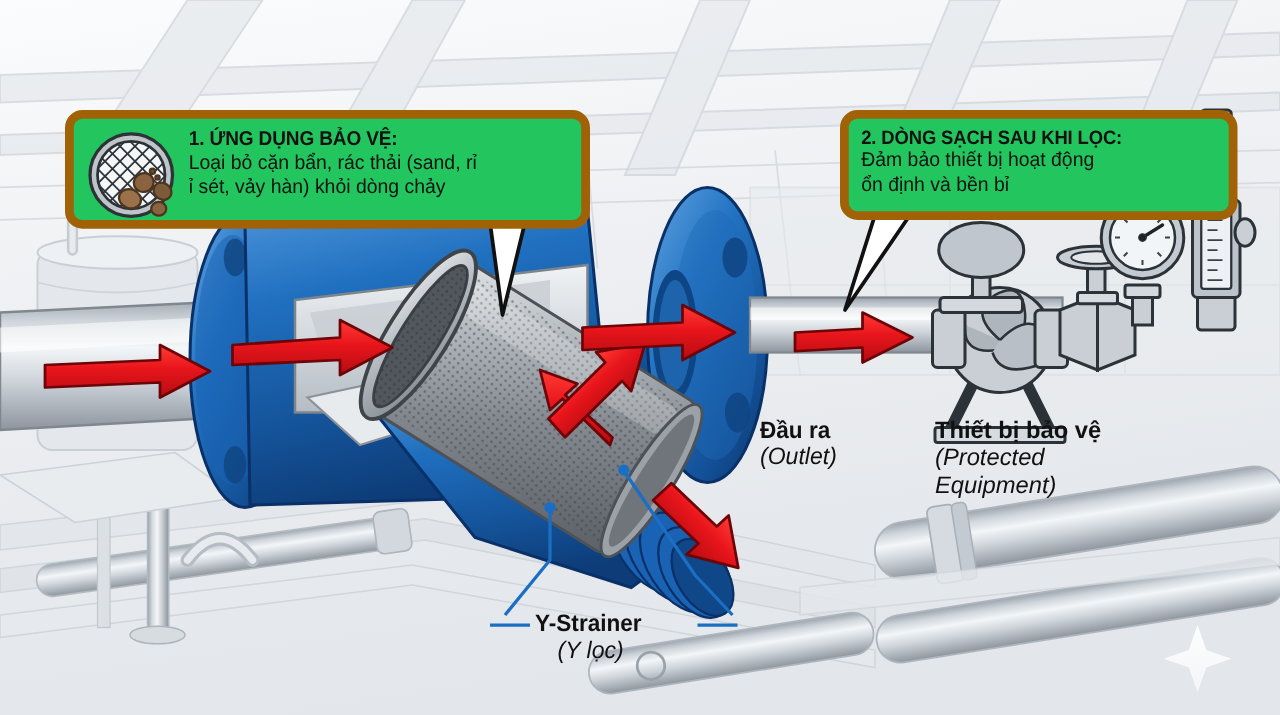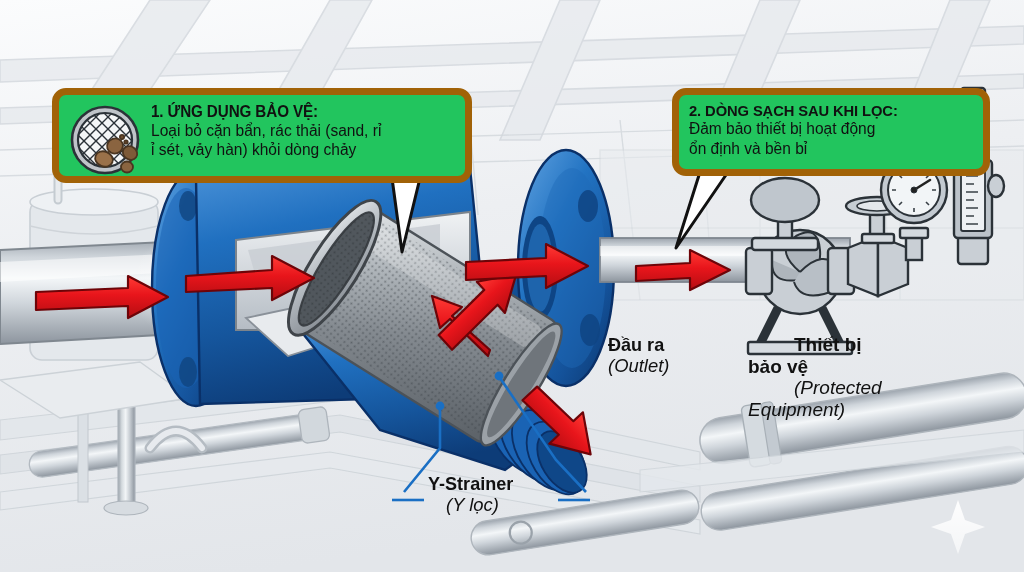--- a/index.html
+++ b/index.html
@@ -71,24 +71,24 @@
   .lbl .en {
     font-style:italic; font-size:19px; line-height:1.15;
     transform:scaleX(0.97); transform-origin:left center; white-space:nowrap;
   }
   .lbl.wrap .vn, .lbl.wrap .en { white-space:normal; }
 
   #label-inlet   { left:38px;  top:278px; }
   #label-outlet  { left:608px; top:334px; }
   #label-protect { left:748px; top:334px; width:140px; }
   #label-instr   { left:898px; top:289px; }
-  #label-ystr    { left:428px; top:473px; }
+  #label-ystr    { left:428px; top:489px; }
   #label-screen  { left:594px; top:489px; }
 
-  #label-protect .vn, #label-protect .en { display:inline; white-space:normal; transform:none;margin-left:46px; }
+  #label-protect .vn, #label-protect .en { display:inline; white-space:normal; transform:none; }
   #label-protect { line-height:1.14; font-size:19px; }
   #label-protect .vn { font-weight:bold; }
   #label-protect .en { }
 
   #label-instr .vn, #label-instr .en { text-align:left; }
   #label-ystr .en, #label-screen .en { margin-left:18px; }
 </style>
 </head>
 <body>
 

